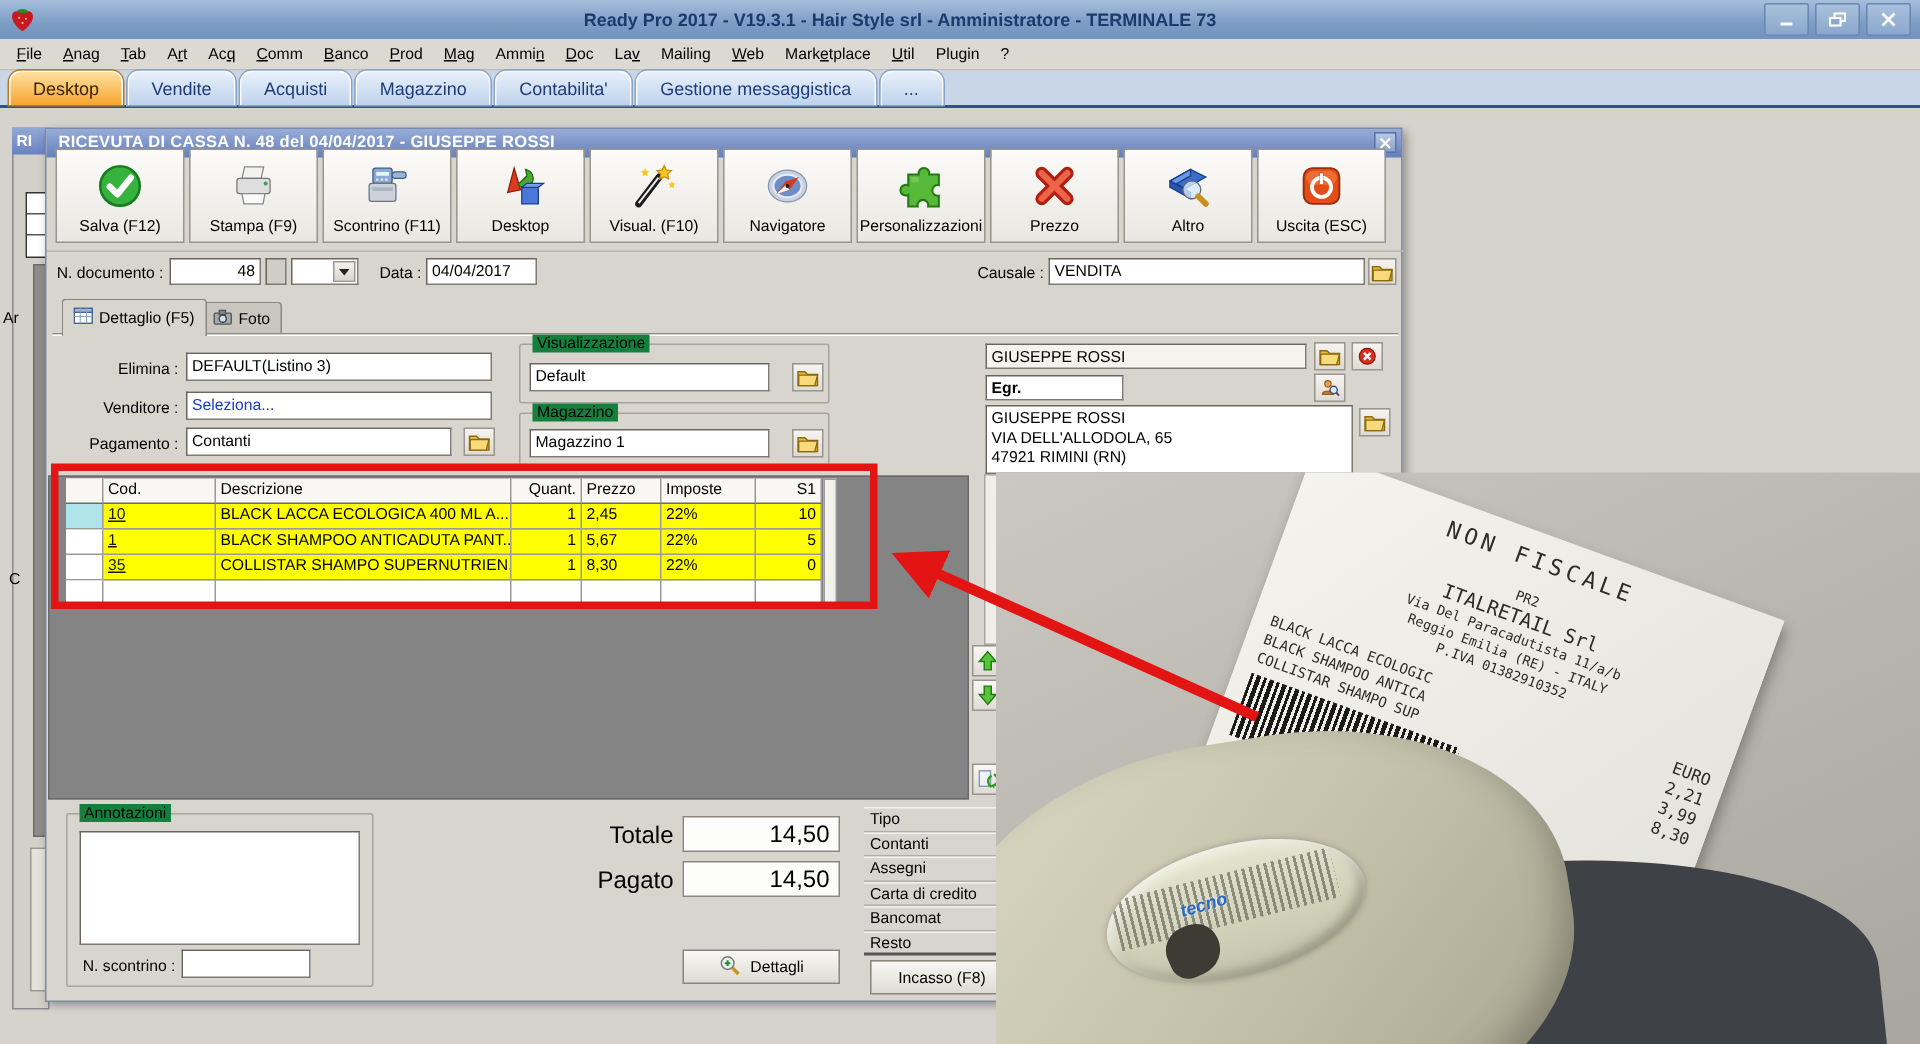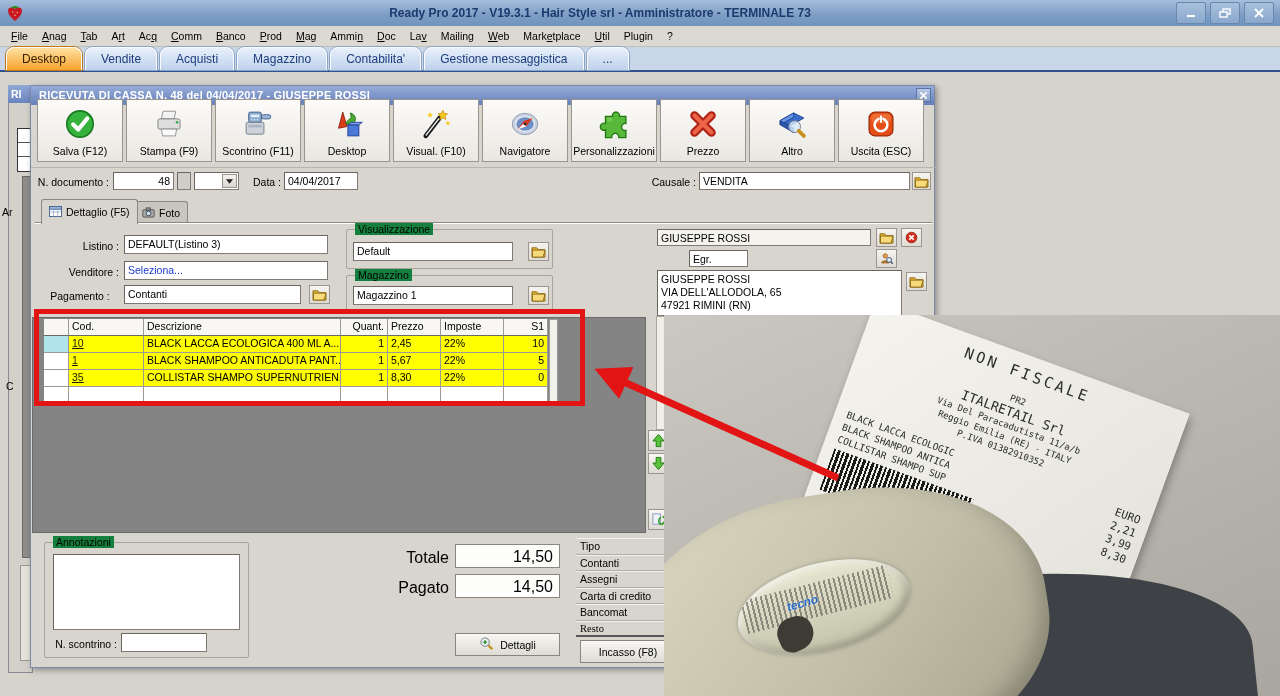--- a/index.html
+++ b/index.html
@@ -105,21 +105,21 @@
     border:1px solid #9a968e; display:flex; align-items:center; justify-content:center; }
   .gridbtn svg { width:15px; height:15px; }
   .panel-scroll { position:absolute; left:625px; top:230px; width:14px; height:114px; background:#efeee8; border:1px solid #aaa79e; }
 
   
   .bigval { font-size:16px; }
   .total-box { position:absolute; background:#fdfdfb; border:1px solid #8a867e; text-align:right;
     font-size:16px; padding:3px 6px 0 0; }
   .tipo-list { position:absolute; left:545px; top:452px; width:100px; }
   .tipo-row { height:16.5px; border-bottom:1px solid #b0ada6; border-top:1px solid #f2f1ec; padding:1px 0 0 4px; }
-  .tipo-row.last { border-bottom:2px solid #555;font-family:Liberation Serif, serif; }
+  .tipo-row.last { border-bottom:2px solid #555; }
   .btn { position:absolute; background:linear-gradient(#f8f7f4,#dedbd4); border:1px solid #8a867e;
     display:flex; align-items:center; justify-content:center; gap:6px; font-size:10.5px; }
   .btn svg { width:15px; height:15px; }
 
   
   .red-rect { left:34px; top:309px; width:551px; height:97px; border:5px solid #e21414; z-index:6; }
   .arrow-svg { left:0; top:0; width:1280px; height:696px; z-index:30; pointer-events:none; }
 
   
   .photo { left:664px; top:315px; width:616px; height:381px; overflow:hidden; z-index:10;
@@ -370,25 +370,25 @@
     <div class="itab" style="left:103px;top:115px;">
       <span><svg viewBox="0 0 14 12">
             <rect x=".8" y="3" width="12.4" height="8" rx="1" fill="#a8a8a8" stroke="#555"></rect>
             <rect x="4.5" y="1" width="4.5" height="3" fill="#8a8a8a" stroke="#555"></rect>
             <circle cx="7" cy="7" r="2.6" fill="#cfe0ee" stroke="#345"></circle>
           </svg></span>
       <span>Foto</span>
     </div>
     <div class="itab-line"></div>
 
-    <label class="lbl" style="left:18px;top:152px;width:70px;">Listino :</label>
+    <label class="lbl" style="left:18px;top:152px;width:70px;">Elimina :</label>
     <div class="inp" style="left:93px;top:149px;width:204px;height:19px;">DEFAULT(Listino 3)</div>
     <label class="lbl" style="left:18px;top:178px;width:70px;">Venditore :</label>
     <div class="inp blue-link" style="left:93px;top:175px;width:204px;height:19px;">Seleziona...</div>
-    <label class="lbl" style="left:10px;top:202px;width:78px;text-align:center;">Pagamento :</label>
+    <label class="lbl" style="left:10px;top:202px;width:78px;">Pagamento :</label>
     <div class="inp" style="left:93px;top:199px;width:177px;height:19px;">Contanti</div>
     <div class="smallbtn" style="left:278px;top:199px;">
         <svg viewBox="0 0 16 14">
           <path d="M1 3h5l2 2h7v8H1z" fill="#e8b93a" stroke="#8a6a10"></path>
           <path d="M1.5 5.5h13.5L13 13H1.5z" fill="#f8da7a" stroke="#8a6a10"></path>
         </svg>
       </div>
 
     <div class="fieldset" style="left:315px;top:143px;width:207px;height:40px;">
       <span class="legend">Visualizzazione</span>
@@ -418,21 +418,21 @@
           <path d="M1 3h5l2 2h7v8H1z" fill="#e8b93a" stroke="#8a6a10"></path>
           <path d="M1.5 5.5h13.5L13 13H1.5z" fill="#f8da7a" stroke="#8a6a10"></path>
         </svg>
       </div>
     <div class="smallbtn" style="left:870px;top:142px;">
         <svg viewBox="0 0 16 16">
           <circle cx="8" cy="8" r="6.5" fill="#d83020" stroke="#8a1408"></circle>
           <path d="M5.3 5.3l5.4 5.4M10.7 5.3l-5.4 5.4" stroke="#fff" stroke-width="2"></path>
         </svg>
       </div>
-    <div class="inp" style="left:658px;top:164px;width:59px;height:17px;">Egr.</div>
+    <div class="inp" style="left:626px;top:164px;width:92px;height:17px;font-weight:bold;">Egr.</div>
     <div class="smallbtn" style="left:845px;top:163px;">
         <svg viewBox="0 0 16 16">
           <circle cx="6.5" cy="4.8" r="2.6" fill="#e8a050" stroke="#9a6018"></circle>
           <path d="M2 13.5c0-3.6 9-3.6 9 0z" fill="#c87830" stroke="#9a6018"></path>
           <circle cx="11.2" cy="9.8" r="3" fill="rgba(220,235,250,.75)" stroke="#3a4a70" stroke-width="1.1"></circle>
           <path d="M13.4 12l2.2 2.4" stroke="#3a4a70" stroke-width="1.6"></path>
         </svg>
       </div>
     <div class="inp" style="left:626px;top:184px;width:245px;height:46px;line-height:13px;">
         <div>GIUSEPPE ROSSI</div>

